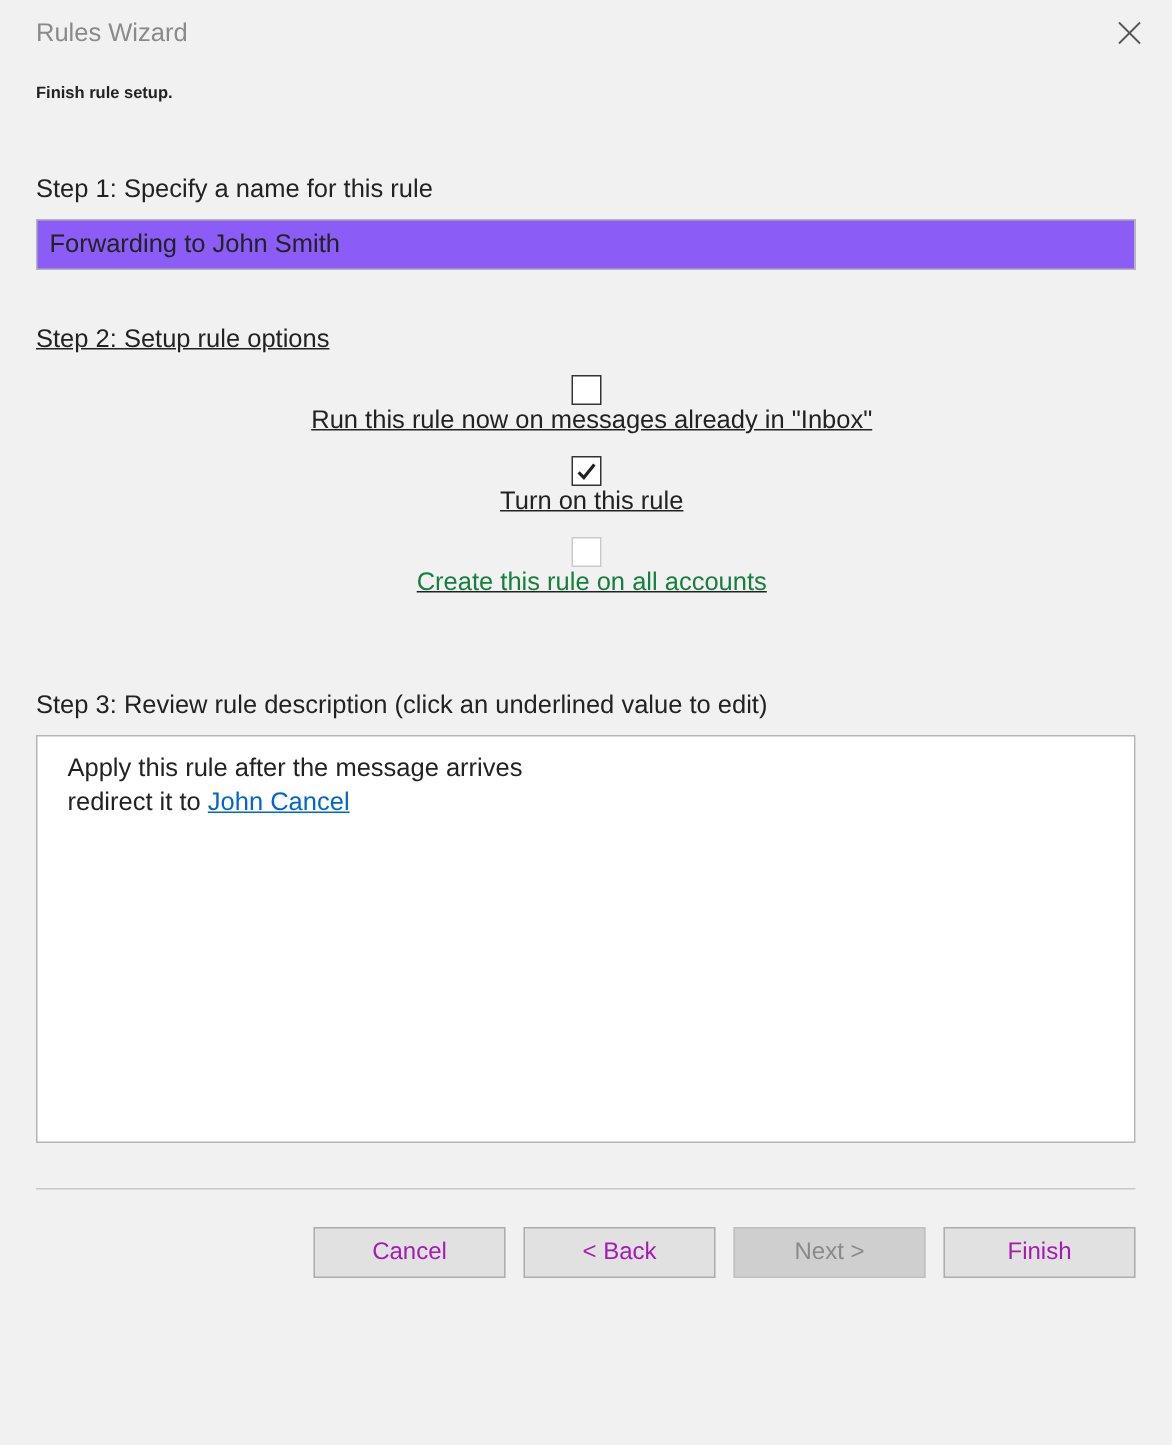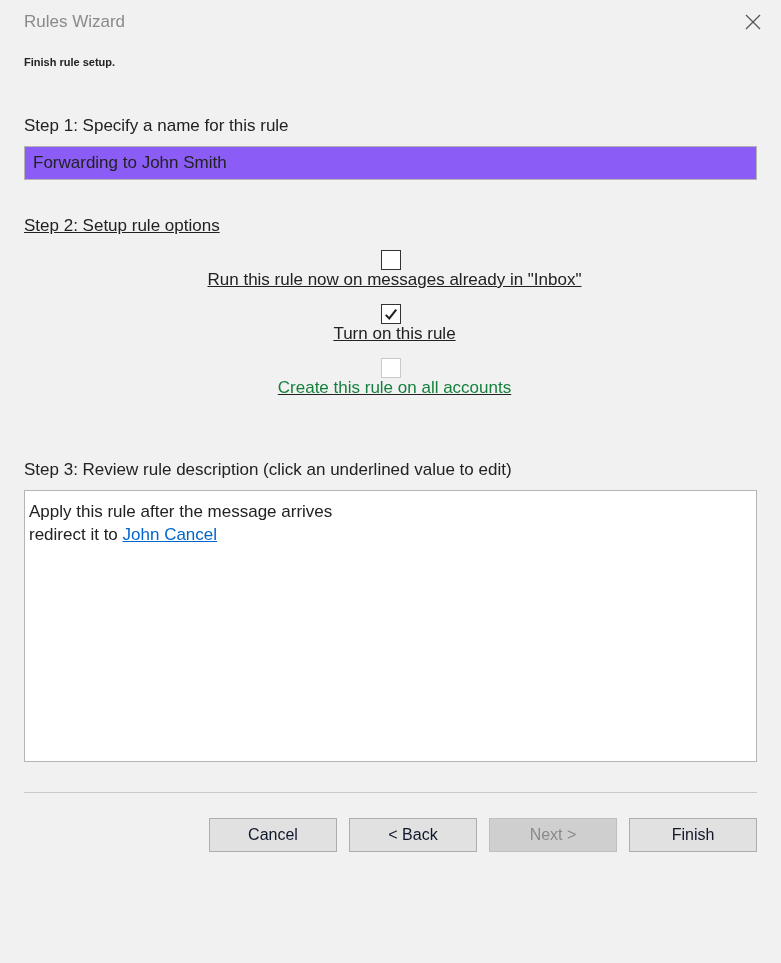--- a/index.html
+++ b/index.html
@@ -116,21 +116,21 @@
   }
   .section3 {
     margin-top: 62px;
   }
   .description-box {
     border: 1px solid #b5b5b5;
     background: #ffffff;
     width: 100%;
     height: 272px;
     box-sizing: border-box;
-    padding: 10px 4px;
+    padding: 10px 20px;
     font-size: 17px;
     line-height: 1.35;
     margin-top: 10px;
   }
   .link-value {
     color: #0066cc;
     text-decoration: underline;
     cursor: pointer;
   }
   .separator {
@@ -144,21 +144,21 @@
     gap: 12px;
     padding: 16px 24px 0 24px;
   }
   .btn {
     width: 128px;
     height: 34px;
     background: #e1e1e1;
     border: 1px solid #adadad;
     font-family: inherit;
     font-size: 16px;
-    color: #0f172a;
+    color: #a21caf;
     cursor: pointer;
     text-align: center;
     line-height: 32px;
     box-sizing: border-box;
     padding: 0;
   }
   .btn.disabled {
     background: #cfcfcf;
     border-color: #bfbfbf;
     color: #8a8a8a;

